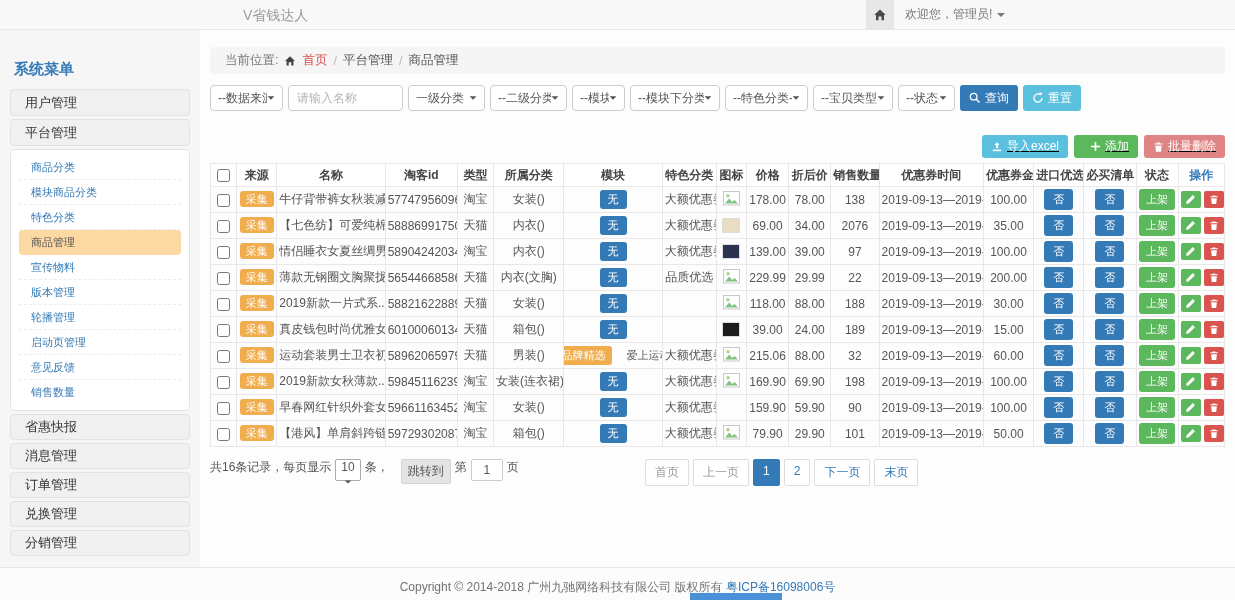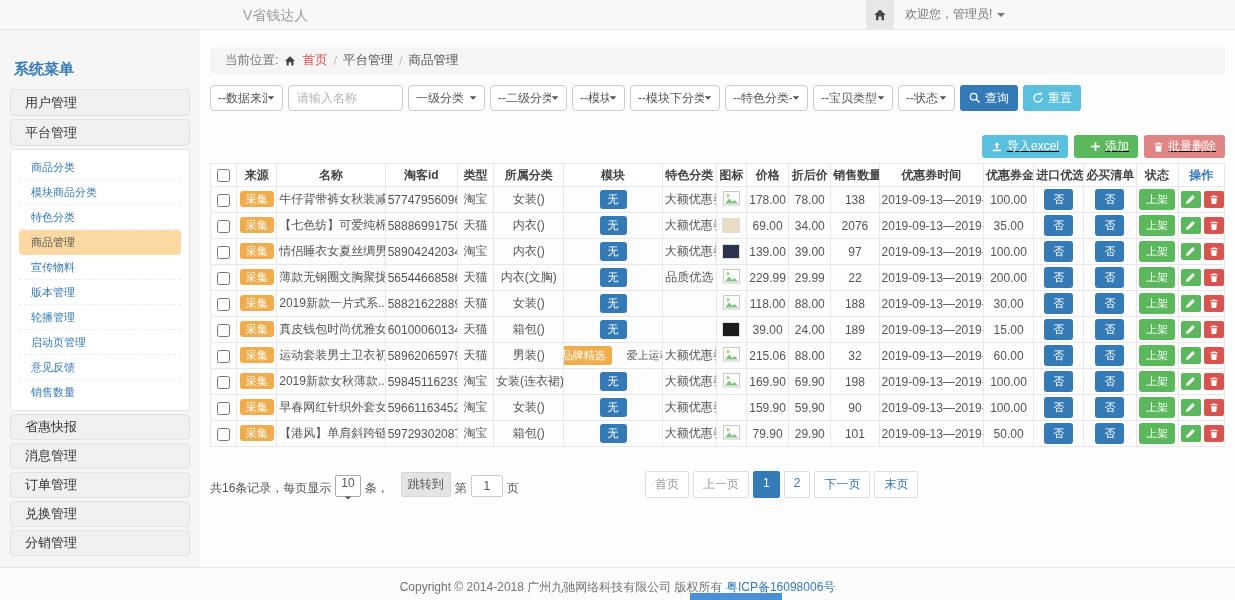--- a/index.html
+++ b/index.html
@@ -75,22 +75,22 @@
     align-items:center; justify-content:center; cursor:pointer; vertical-align:middle; }
   .icon-btn.edit { background:#5cb85c; margin-right:3px; }
   .icon-btn.del { background:#d9534f; }
   .thumb { display:inline-block; width:18px; height:15px; border:1px solid #ddd; vertical-align:middle; }
   .thumb.beige { background:#e9dcc3; }
   .thumb.dark { background:#2b3350; }
   .thumb.black { background:#1c1c1c; }
   .module-cell { display:flex; align-items:center; justify-content:center; gap:3px; }
   .module-extra { font-size:11px; color:#555;margin-left:12px; }
   
-  .pager-row { margin-top:24px; position:relative; height:26px; font-size:12px; color:#555;
-    display:flex; align-items:flex-end; gap:4px; }
+  .pager-row { margin-top:12px; position:relative; height:26px; font-size:12px; color:#555;
+    display:flex; align-items:flex-start; gap:4px; }
   .mini-select { height:22px; border:1px solid #aaa; border-radius:2px; background:#fff;
     display:inline-flex; align-items:center; gap:6px; padding:0 5px; cursor:pointer;flex-direction:column; }
   .mini-select .caret { border-top-color:#555; transform:scale(.8); }
   .jump-chip { background:#e4e4e4; border:1px solid #d4d4d4; border-radius:2px;
     padding:3px 6px; margin-left:8px; cursor:pointer; }
   .jump-input { width:32px; height:22px; border:1px solid #ccc; border-radius:2px;
     text-align:center; font-size:12px; color:#555; outline:none; }
   .page-buttons { position:absolute; left:435px; top:0; display:flex; gap:4px; }
   .page-btn { border:1px solid #ddd; background:#fff; border-radius:2px; padding:4px 9px;
     color:#337ab7; cursor:pointer; }

